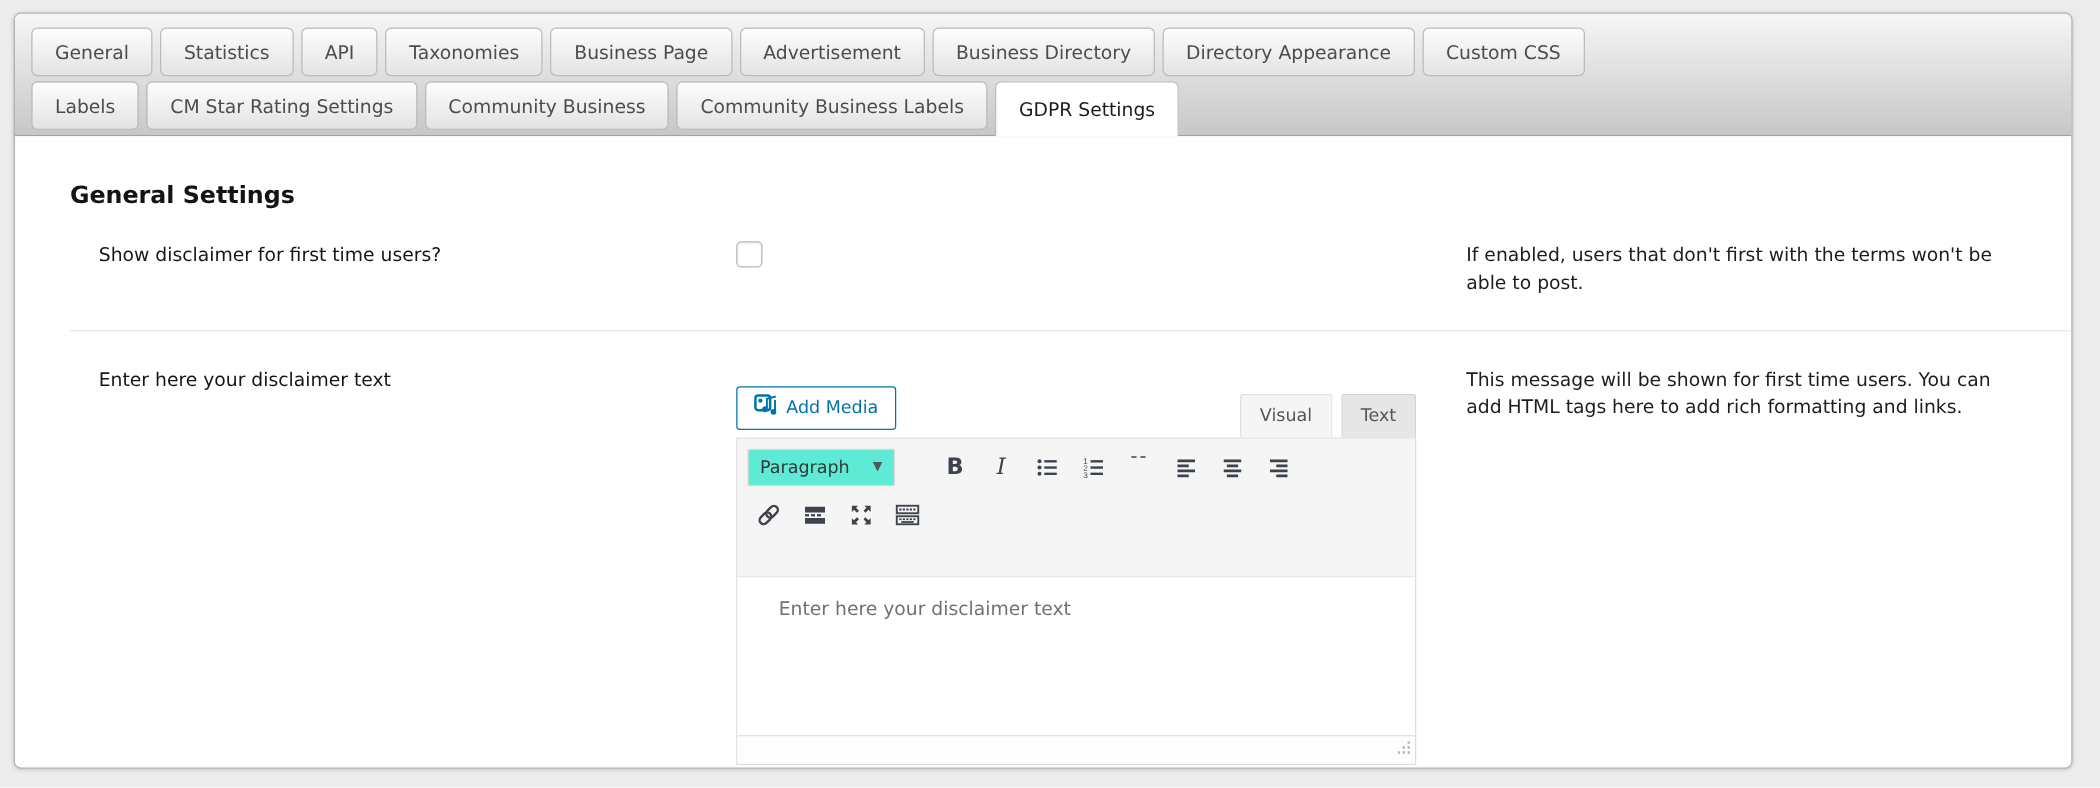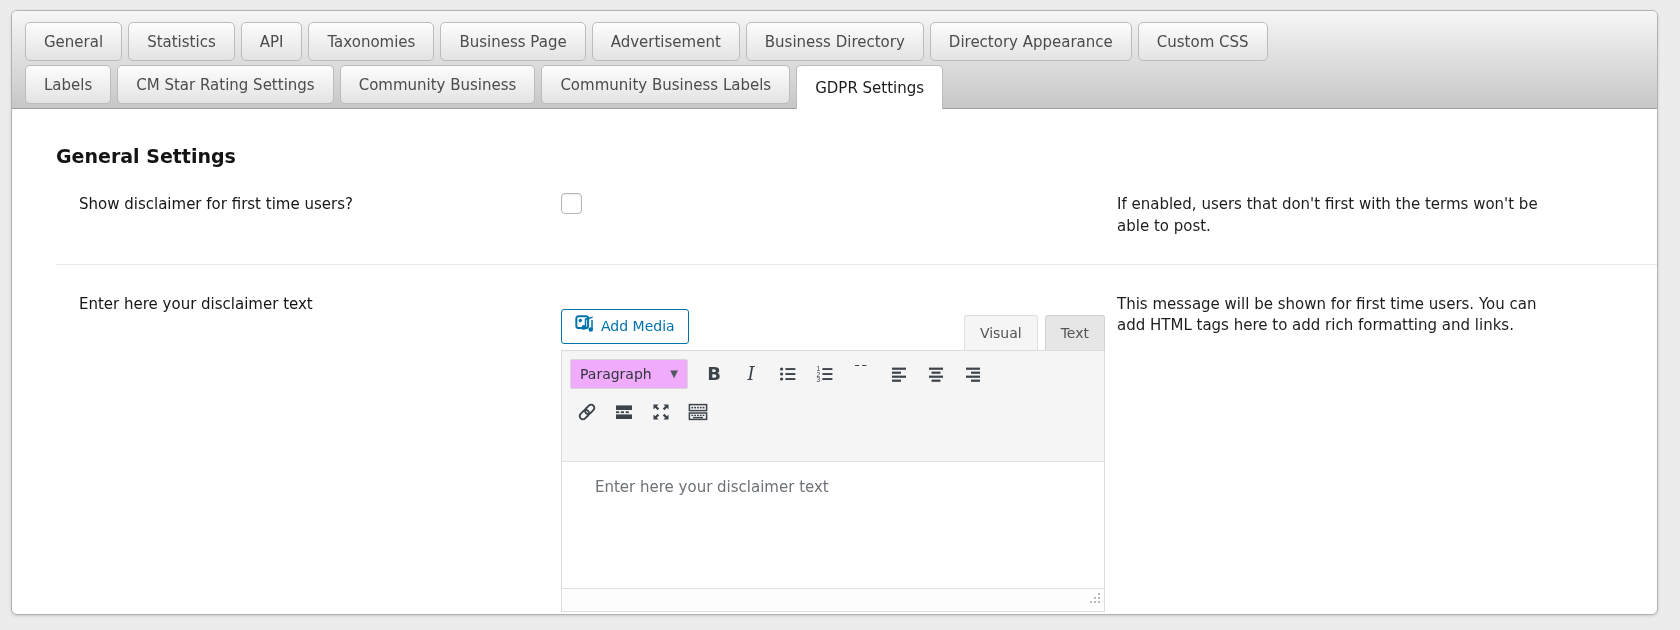--- a/index.html
+++ b/index.html
@@ -58,20 +58,21 @@
     margin-top: 36px;
     font-size: 19px;
     font-weight: bold;
     color: #141414;
   }
   .form-row {
     display: grid;
     grid-template-columns: 505px 556px 432px;
     padding: 16px 0 26px;
     margin-top: 12px;
+    gap: 28px;
   }
   .form-row.first { border-bottom: 1px solid #e8e8e8; margin-top: 10px; }
   .row-label { padding-left: 23px; font-size: 15px; color: #161616; padding-top: 2px; }
   .row-help  { font-size: 15px; line-height: 1.45; color: #1d1d1d; padding-top: 1px; }
   .checkbox {
     width: 21px; height: 21px;
     border: 1px solid #b1b6ba;
     border-radius: 4px;
     background: #fff;
     box-shadow: inset 0 1px 2px rgba(0,0,0,.07);
@@ -119,31 +120,31 @@
   .editor-box { border: 1px solid #dcdcde; background: #fff; }
   .editor-toolbar {
     background: #f5f5f5;
     border-bottom: 1px solid #e2e2e2;
     padding: 8px 8px 34px 8px;
   }
   .tb-row { display: flex; align-items: center; gap: 3px; }
   .tb-row + .tb-row { margin-top: 8px; }
   .para-dd {
     width: 118px; height: 30px;
-    background: #f0abfc;
+    background: #5eead4;
     border: 1px solid #d7d7d7;
     border-radius: 2px;
     display: inline-flex;
     align-items: center;
     justify-content: space-between;
     padding: 0 9px;
     font-size: 14px;
     color: #32373c;
     cursor: pointer;
-    margin-right: 6px;
+    margin-right: 28px;
   }
   .para-caret { font-size: 10px; color: #50575e; }
   .tbtn {
     width: 34px; height: 30px;
     background: transparent;
     border: 1px solid transparent;
     border-radius: 2px;
     display: inline-flex;
     align-items: center;
     justify-content: center;

